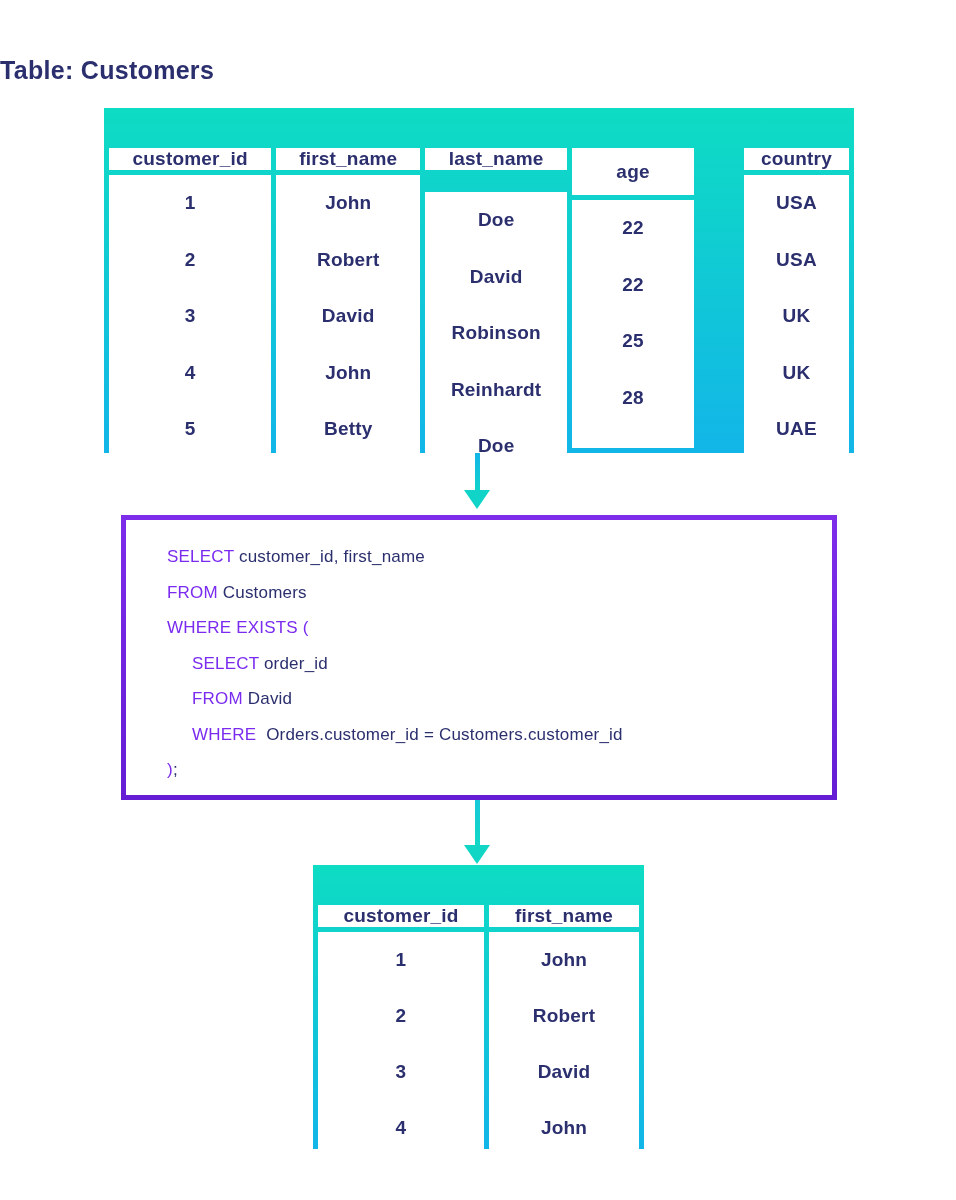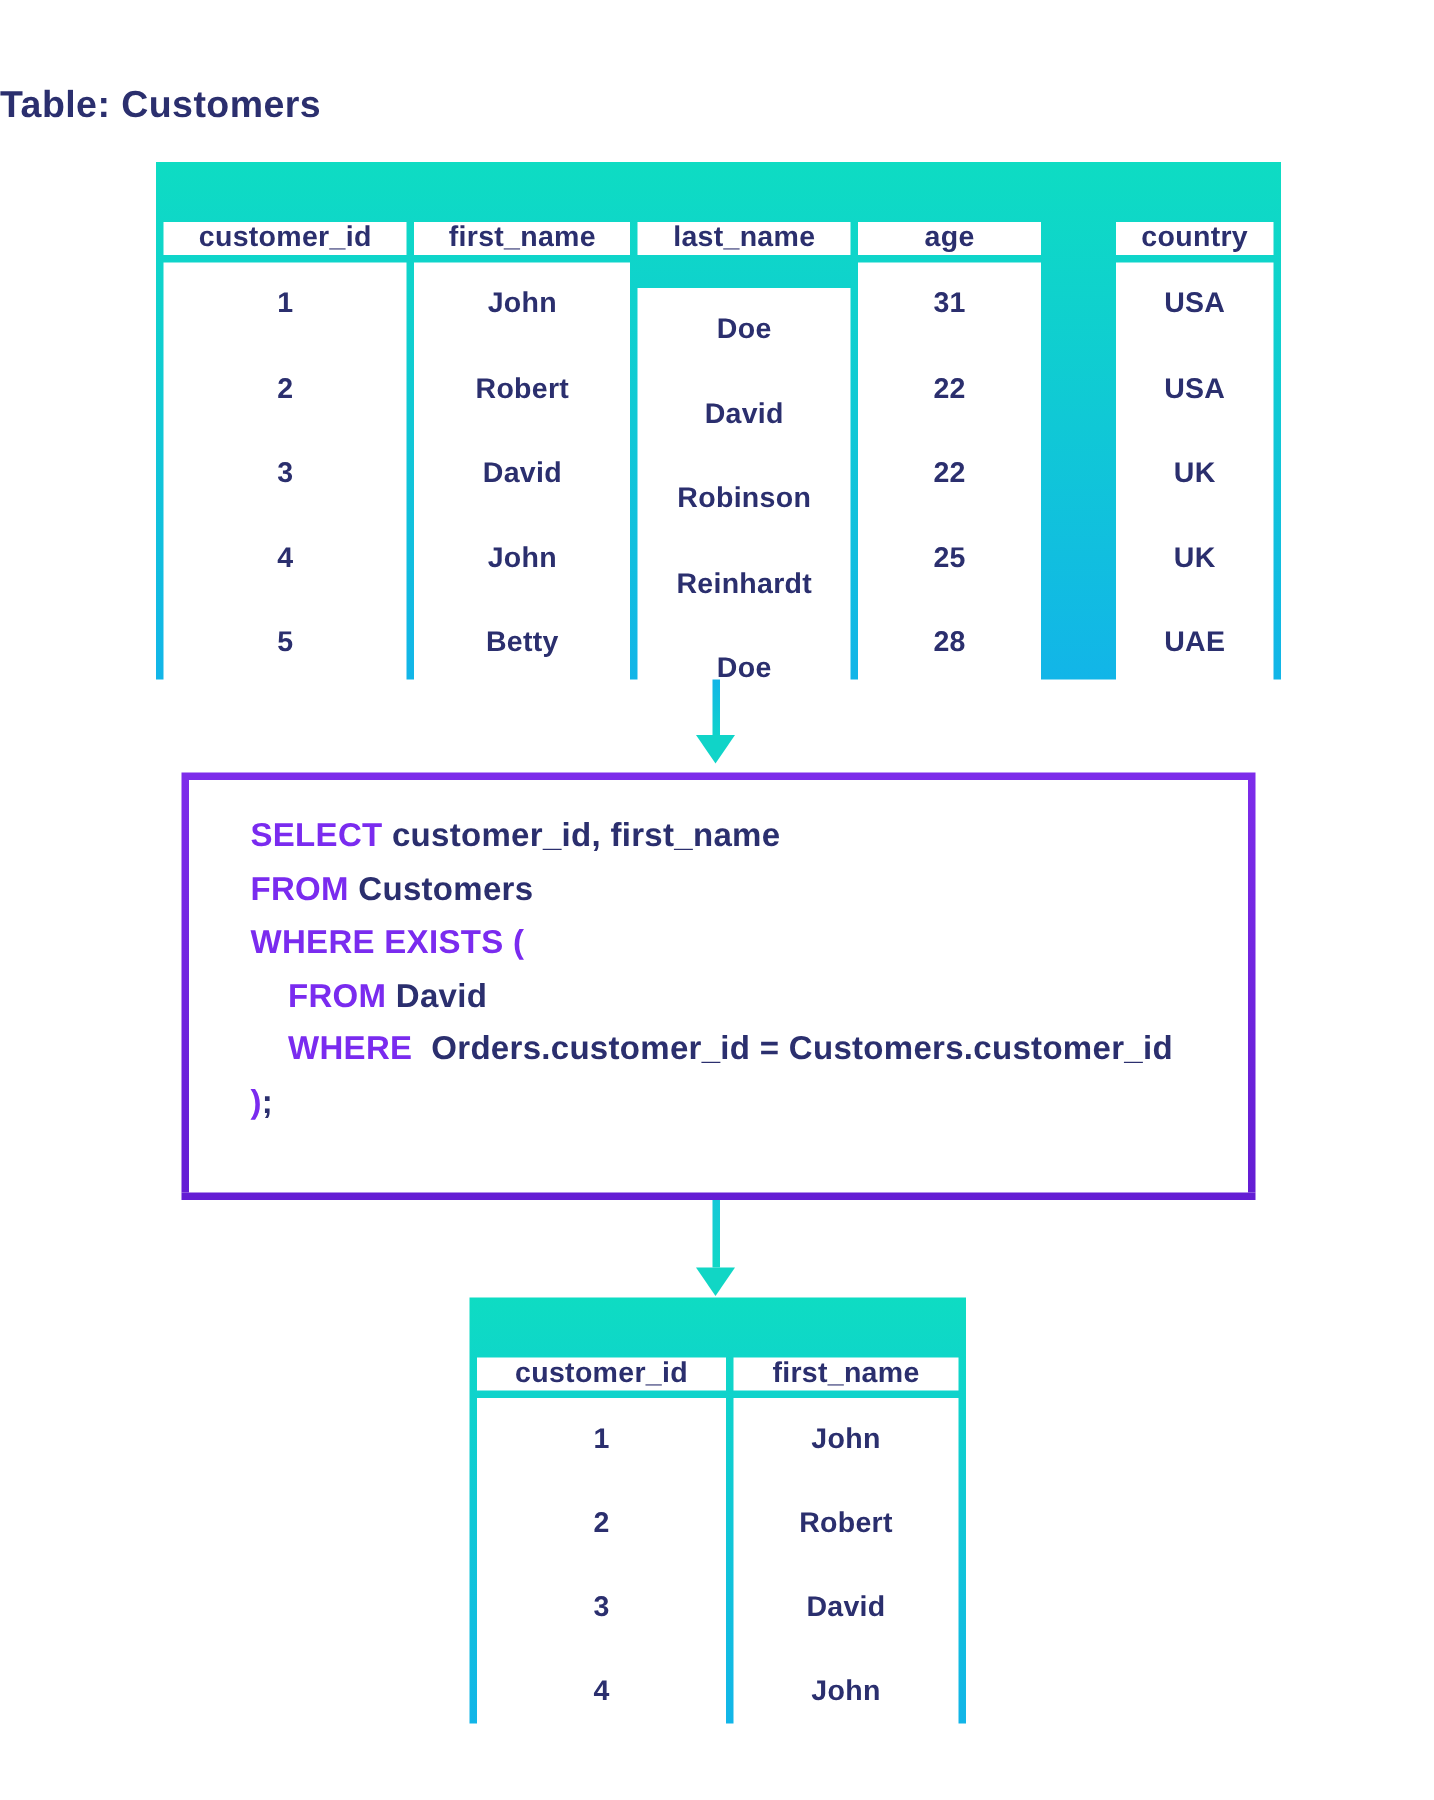--- a/index.html
+++ b/index.html
@@ -50,21 +50,21 @@
   #arrow-2 .arrow-line{height:45px;background:linear-gradient(180deg,#16c8d8 0%,#10d8c6 100%);}
   #arrow-2 .arrow-head{border-top:19px solid #11d6c5;}
   
   .sql-box{
     position:absolute;left:121px;top:515px;width:716px;height:285px;box-sizing:border-box;
     border:5px solid #7428e4;
     border-image:linear-gradient(180deg,#7d2cea 0%,#641dd4 100%) 1;
     padding:19px 10px 10px 41px;
   }
   .sql-line{
-    white-space:pre;font-size:22px;line-height:35.5px;font-weight:700;
+    white-space:pre;font-size:17px;line-height:35.5px;font-weight:400;
     color:#2b2f6e;letter-spacing:.2px;
   }
   .sql-line.indent{padding-left:25px;}
   .sql-line .kw{color:#7a2bef;}
 </style>
 </head>
 <body>
 
 <div class="canvas">
 
@@ -97,21 +97,20 @@
           <div class="tcell">Doe</div>
           <div class="tcell">David</div>
           <div class="tcell">Robinson</div>
           <div class="tcell">Reinhardt</div>
           <div class="tcell">Doe</div>
         </div>
       </div>
       <div class="tcol">
         <div class="thead-cell">age</div>
         <div class="tbody-col">
-          <div class="tcell">31</div>
           <div class="tcell">22</div>
           <div class="tcell">22</div>
           <div class="tcell">25</div>
           <div class="tcell">28</div>
         </div>
       </div>
       <div class="tcol">
         <div class="thead-cell">country</div>
         <div class="tbody-col">
           <div class="tcell">USA</div>
@@ -125,20 +124,21 @@
 
   <div id="arrow-1" class="arrow">
     <div class="arrow-line"></div>
     <div class="arrow-head"></div>
   </div>
 
   <div class="sql-box">
       <div class="sql-line"><span class="kw">SELECT</span><span> customer_id, first_name</span></div>
       <div class="sql-line"><span class="kw">FROM</span><span> Customers</span></div>
       <div class="sql-line"><span class="kw">WHERE EXISTS (</span></div>
+      <div class="sql-line indent"><span class="kw">SELECT</span><span> order_id</span></div>
       <div class="sql-line indent"><span class="kw">FROM</span><span> David</span></div>
       <div class="sql-line indent"><span class="kw">WHERE</span><span>  Orders.customer_id = Customers.customer_id</span></div>
       <div class="sql-line"><span class="kw">)</span><span>;</span></div>
     </div>
 
   <div id="arrow-2" class="arrow">
     <div class="arrow-line"></div>
     <div class="arrow-head"></div>
   </div>
 

